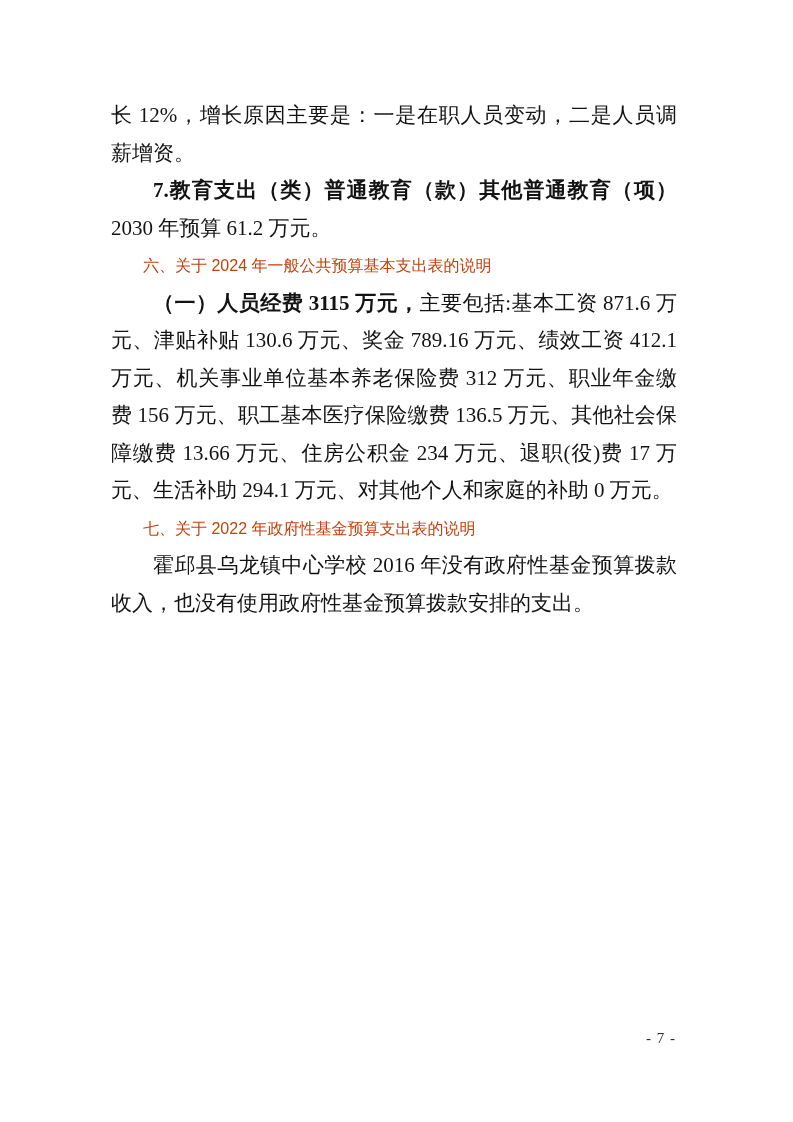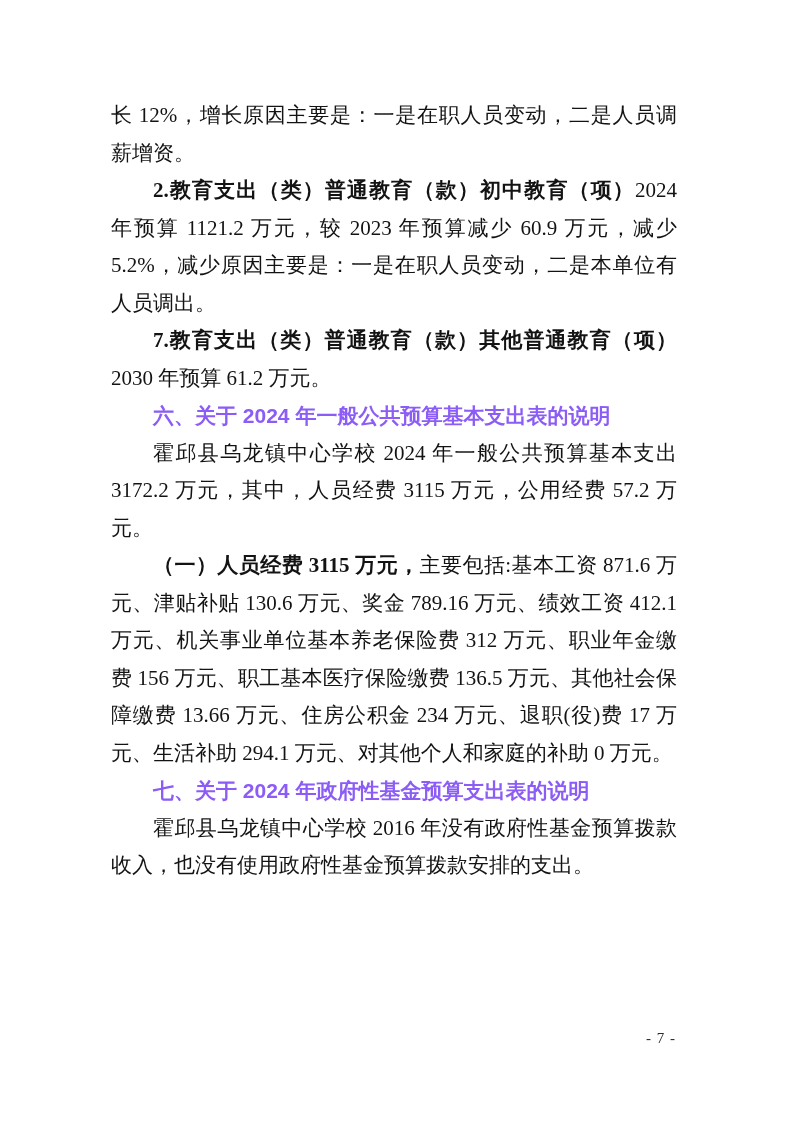--- a/index.html
+++ b/index.html
@@ -27,24 +27,24 @@
   }
   .content p, .content h2 {
     margin: 0;
     padding: 0;
     text-indent: 2em;
   }
   .content p.no-indent { text-indent: 0; }
   .lead { font-weight: 700; }
   h2.heading {
     font-family: "Liberation Sans", "DejaVu Sans", sans-serif;
-    font-size: 21px;
-    font-weight: 700;
+    font-size: 16px;
+    font-weight: 400;
     line-height: 37.5px;
-    color: #8b5cf6;
+    color: #c2410c;
   }
   .footer {
     position: absolute;
     top: 1027px;
     left: 0;
     width: 676px;
     text-align: right;
     font-family: "Liberation Serif", "DejaVu Serif", serif;
     font-size: 15px;
     line-height: 22px;
@@ -53,31 +53,29 @@
   }
 </style>
 </head>
 <body>
 
 <div class="page">
   <div class="content">
 
     <p class="no-indent"><span>长 12%，增长原因主要是：一是在职人员变动，二是人员调薪增资。</span></p>
 
-    <p><span class="lead">2.教育支出（类）普通教育（款）初中教育（项）</span><span>2024 年预算 1121.2 万元，较 2023 年预算减少 60.9 万元，减少 5.2%，减少原因主要是：一是在职人员变动，二是本单位有人员调出。</span></p>
 
     <p><span class="lead">7.教育支出（类）普通教育（款）其他普通教育（项）</span><span>2030 年预算 61.2 万元。</span></p>
 
     <h2 class="heading"><span>六、关于 2024 年一般公共预算基本支出表的说明</span></h2>
 
-    <p><span>霍邱县乌龙镇中心学校 2024 年一般公共预算基本支出 3172.2 万元，其中，人员经费 3115 万元，公用经费 57.2 万元。</span></p>
 
     <p><span class="lead">（一）人员经费 3115 万元，</span><span>主要包括:基本工资 871.6 万元、津贴补贴 130.6 万元、奖金 789.16 万元、绩效工资 412.1 万元、机关事业单位基本养老保险费 312 万元、职业年金缴费 156 万元、职工基本医疗保险缴费 136.5 万元、其他社会保障缴费 13.66 万元、住房公积金 234 万元、退职(役)费 17 万元、生活补助 294.1 万元、对其他个人和家庭的补助 0 万元。</span></p>
 
 
-    <h2 class="heading"><span>七、关于 2024 年政府性基金预算支出表的说明</span></h2>
+    <h2 class="heading"><span>七、关于 2022 年政府性基金预算支出表的说明</span></h2>
 
     <p><span>霍邱县乌龙镇中心学校 2016 年没有政府性基金预算拨款收入，也没有使用政府性基金预算拨款安排的支出。</span></p>
 
   </div>
 
   <div class="footer">- 7 -</div>
 </div>
 
 </body></html>

